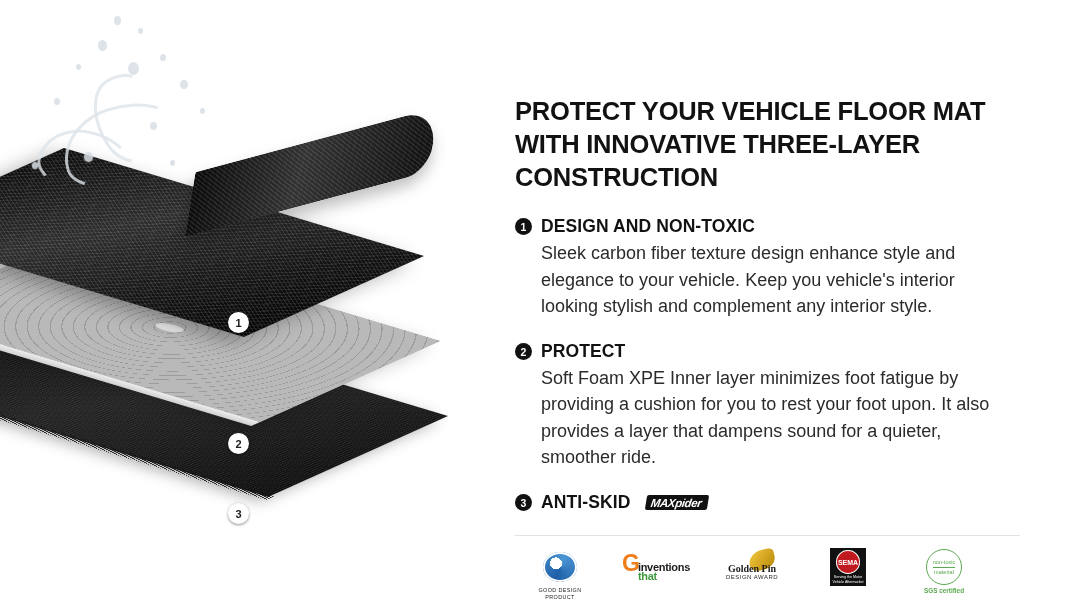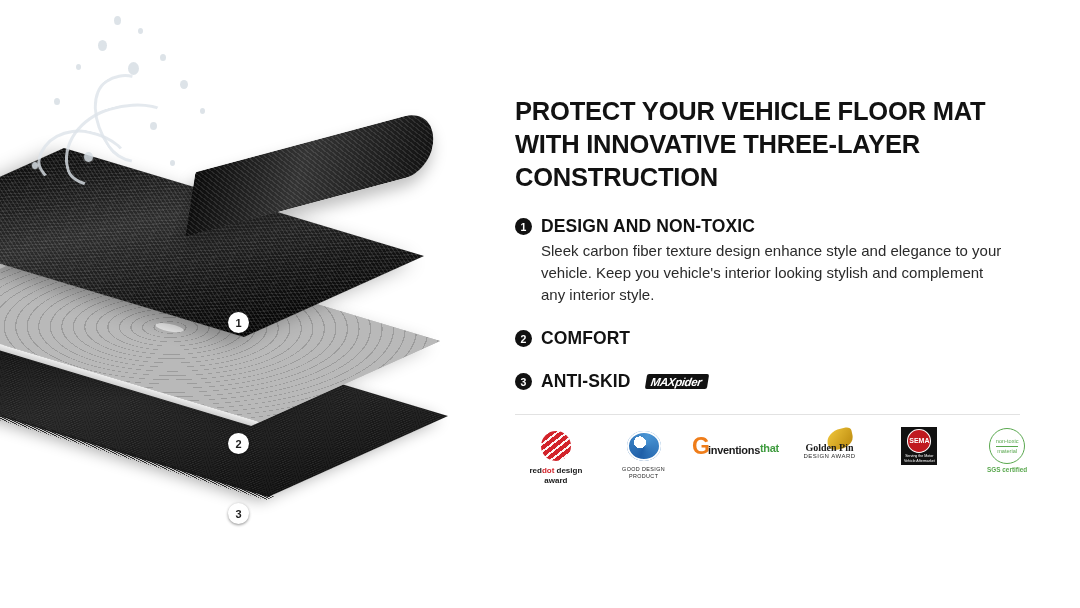--- a/index.html
+++ b/index.html
@@ -201,21 +201,21 @@
     color: #fff;
     font-size: 11.5px;
     font-weight: 700;
     font-style: italic;
     letter-spacing: -.4px;
     transform: skewX(-9deg);
     border-radius: 2px;
   }
   .feature-body {
     margin: 3px 0 0 26px;
-    font-size: 15px;
+    font-size: 18px;
     line-height: 1.46;
     color: #2b2b2b;
     max-width: 470px;
   }
 
   
   #awards-divider {
     margin-top: 22px;
     width: 505px;
     height: 1px;
@@ -252,21 +252,21 @@
     width: 34px; height: 30px; border-radius: 50%;
     background: radial-gradient(circle at 38% 38%, #ffffff 0 6px, rgba(0,0,0,0) 6px),
                 conic-gradient(from 200deg, #1f5fa8, #4a95d4, #1f5fa8);
     box-shadow: inset 0 0 0 2px #fff;
   }
   .cap-gd { font-size: 5.4px; letter-spacing: .4px; color: #222; }
 
   
   .ig-mark { display: flex; align-items: baseline; line-height: 1; }
   .ig-g { font-size: 23px; font-weight: 700; color: #ef7d1a; }
-  .ig-stack { display: flex; flex-direction: row; align-items: flex-start; margin-left: -2px; }
+  .ig-stack { display: flex; flex-direction: column; align-items: flex-start; margin-left: -2px; }
   .ig-top { font-size: 11px; font-weight: 700; color: #1b1b1b; letter-spacing: -.3px; }
   .ig-bot { font-size: 11px; font-weight: 700; color: #3f9b3f; letter-spacing: -.3px; margin-top: -2px; }
 
   
   .gp-mark { position: relative; width: 70px; height: 34px; }
   .gp-fan {
     position: absolute; right: 12px; top: 0;
     width: 26px; height: 20px;
     border-radius: 60% 20% 55% 35%;
     background: linear-gradient(135deg, #f3c93d, #b8860b);
@@ -356,42 +356,37 @@
     <div class="feature-head">
       <span class="badge">1</span>
       <span class="feature-title">DESIGN AND NON-TOXIC</span>
     </div>
     <p class="feature-body">Sleek carbon fiber texture design enhance style and elegance to your vehicle. Keep you vehicle's interior looking stylish and complement any interior style.</p>
   </div>
 
   <div class="feature">
     <div class="feature-head">
       <span class="badge">2</span>
-      <span class="feature-title">COMFORT</span>
-    </div>
+      <span class="feature-title">PROTECT</span>
+    </div>
+    <p class="feature-body">Soft Foam XPE Inner layer minimizes foot fatigue by providing a cushion for you to rest your foot upon. It also provides a layer that dampens sound for a quieter, smoother ride.</p>
   </div>
 
   <div class="feature">
     <div class="feature-head">
       <span class="badge">3</span>
       <span class="feature-title">ANTI-SKID</span>
       <span class="brand-tag">MAXpider</span>
     </div>
   </div>
 
   <div id="awards-divider"></div>
 
   <div id="awards">
 
-    <div class="award">
-      <div class="mark">
-          <div class="reddot-ball"></div>
-        </div>
-      <div class="cap cap-reddot"><span>red</span><span class="hl">dot</span><span> design award</span></div>
-    </div>
 
     <div class="award">
       <div class="mark">
           <div class="gd-mark"></div>
         </div>
       <div class="cap cap-gd">GOOD DESIGN PRODUCT</div>
     </div>
 
     <div class="award">
       <div class="mark">

